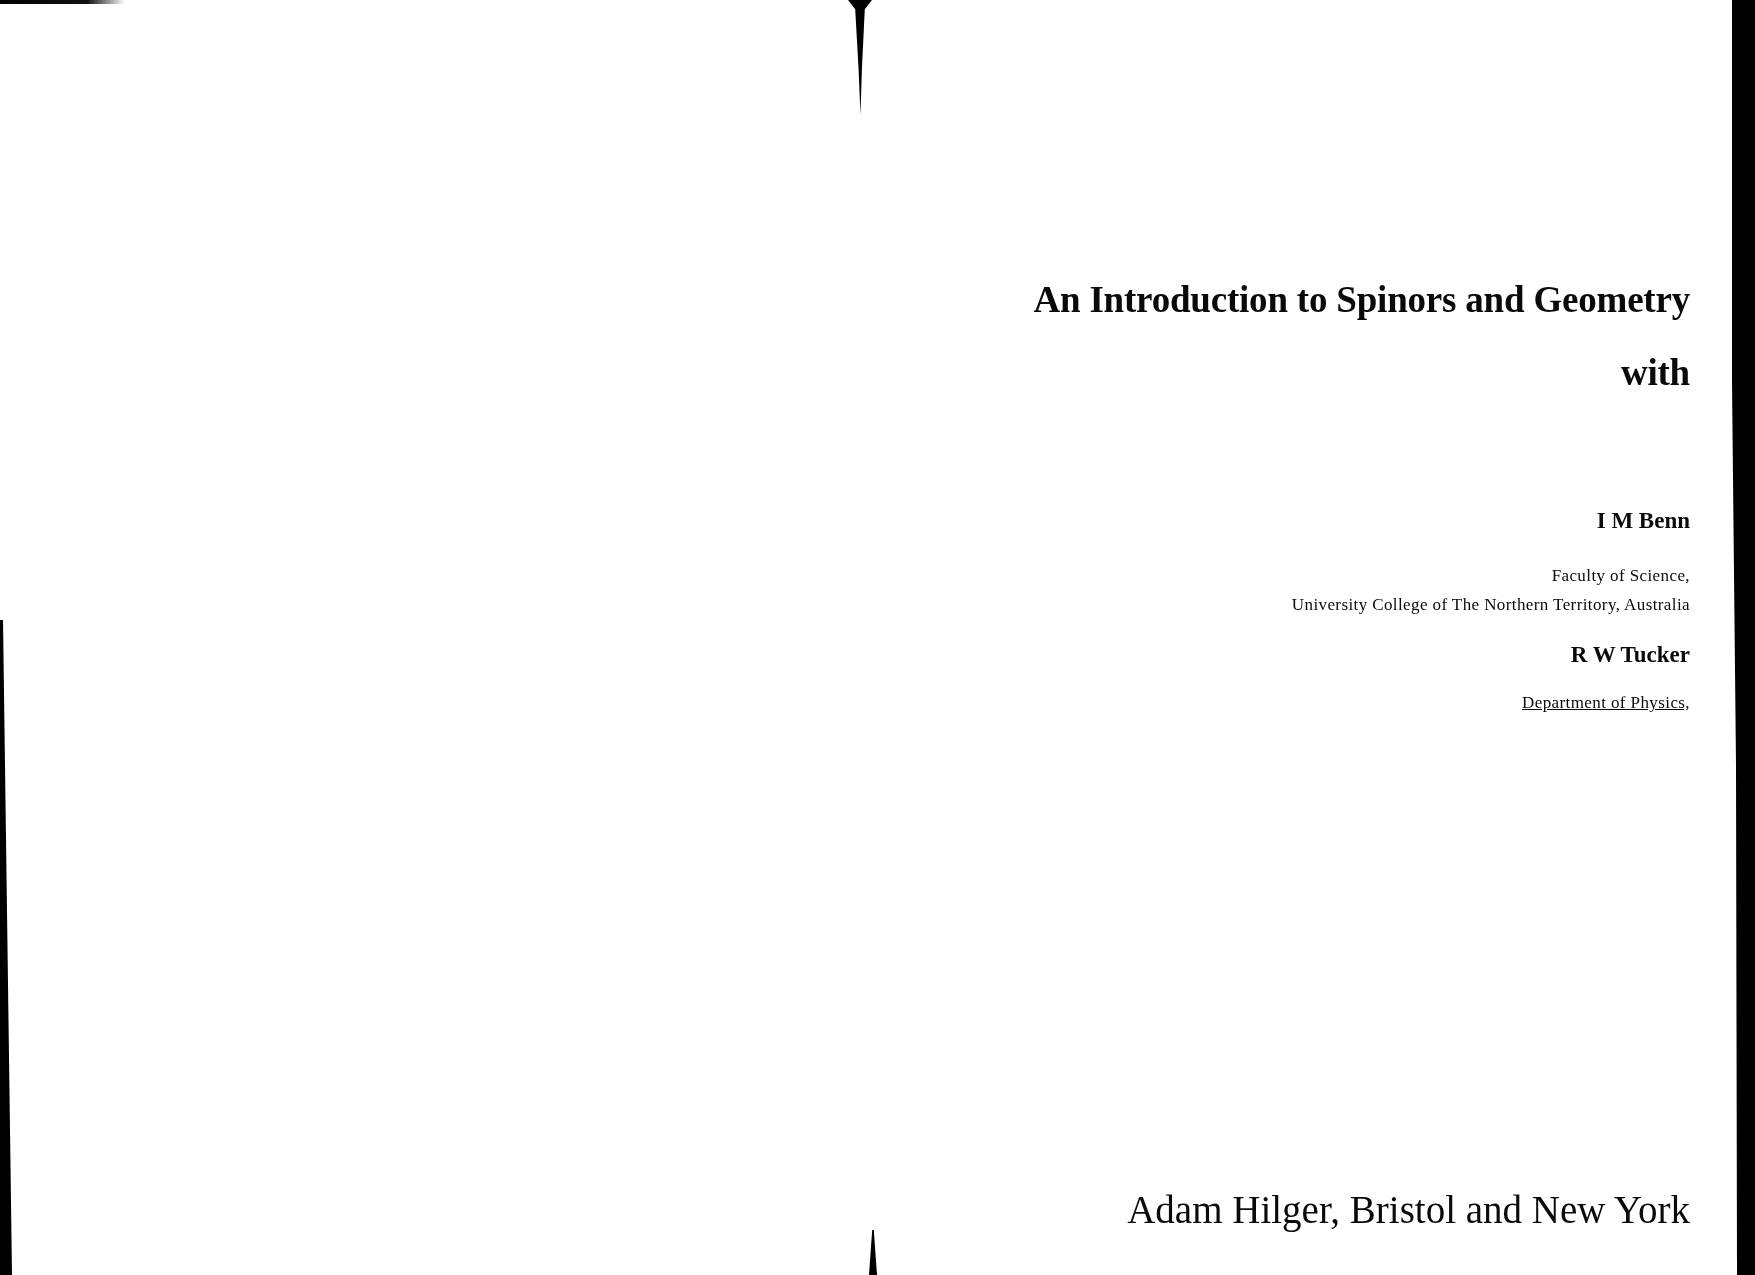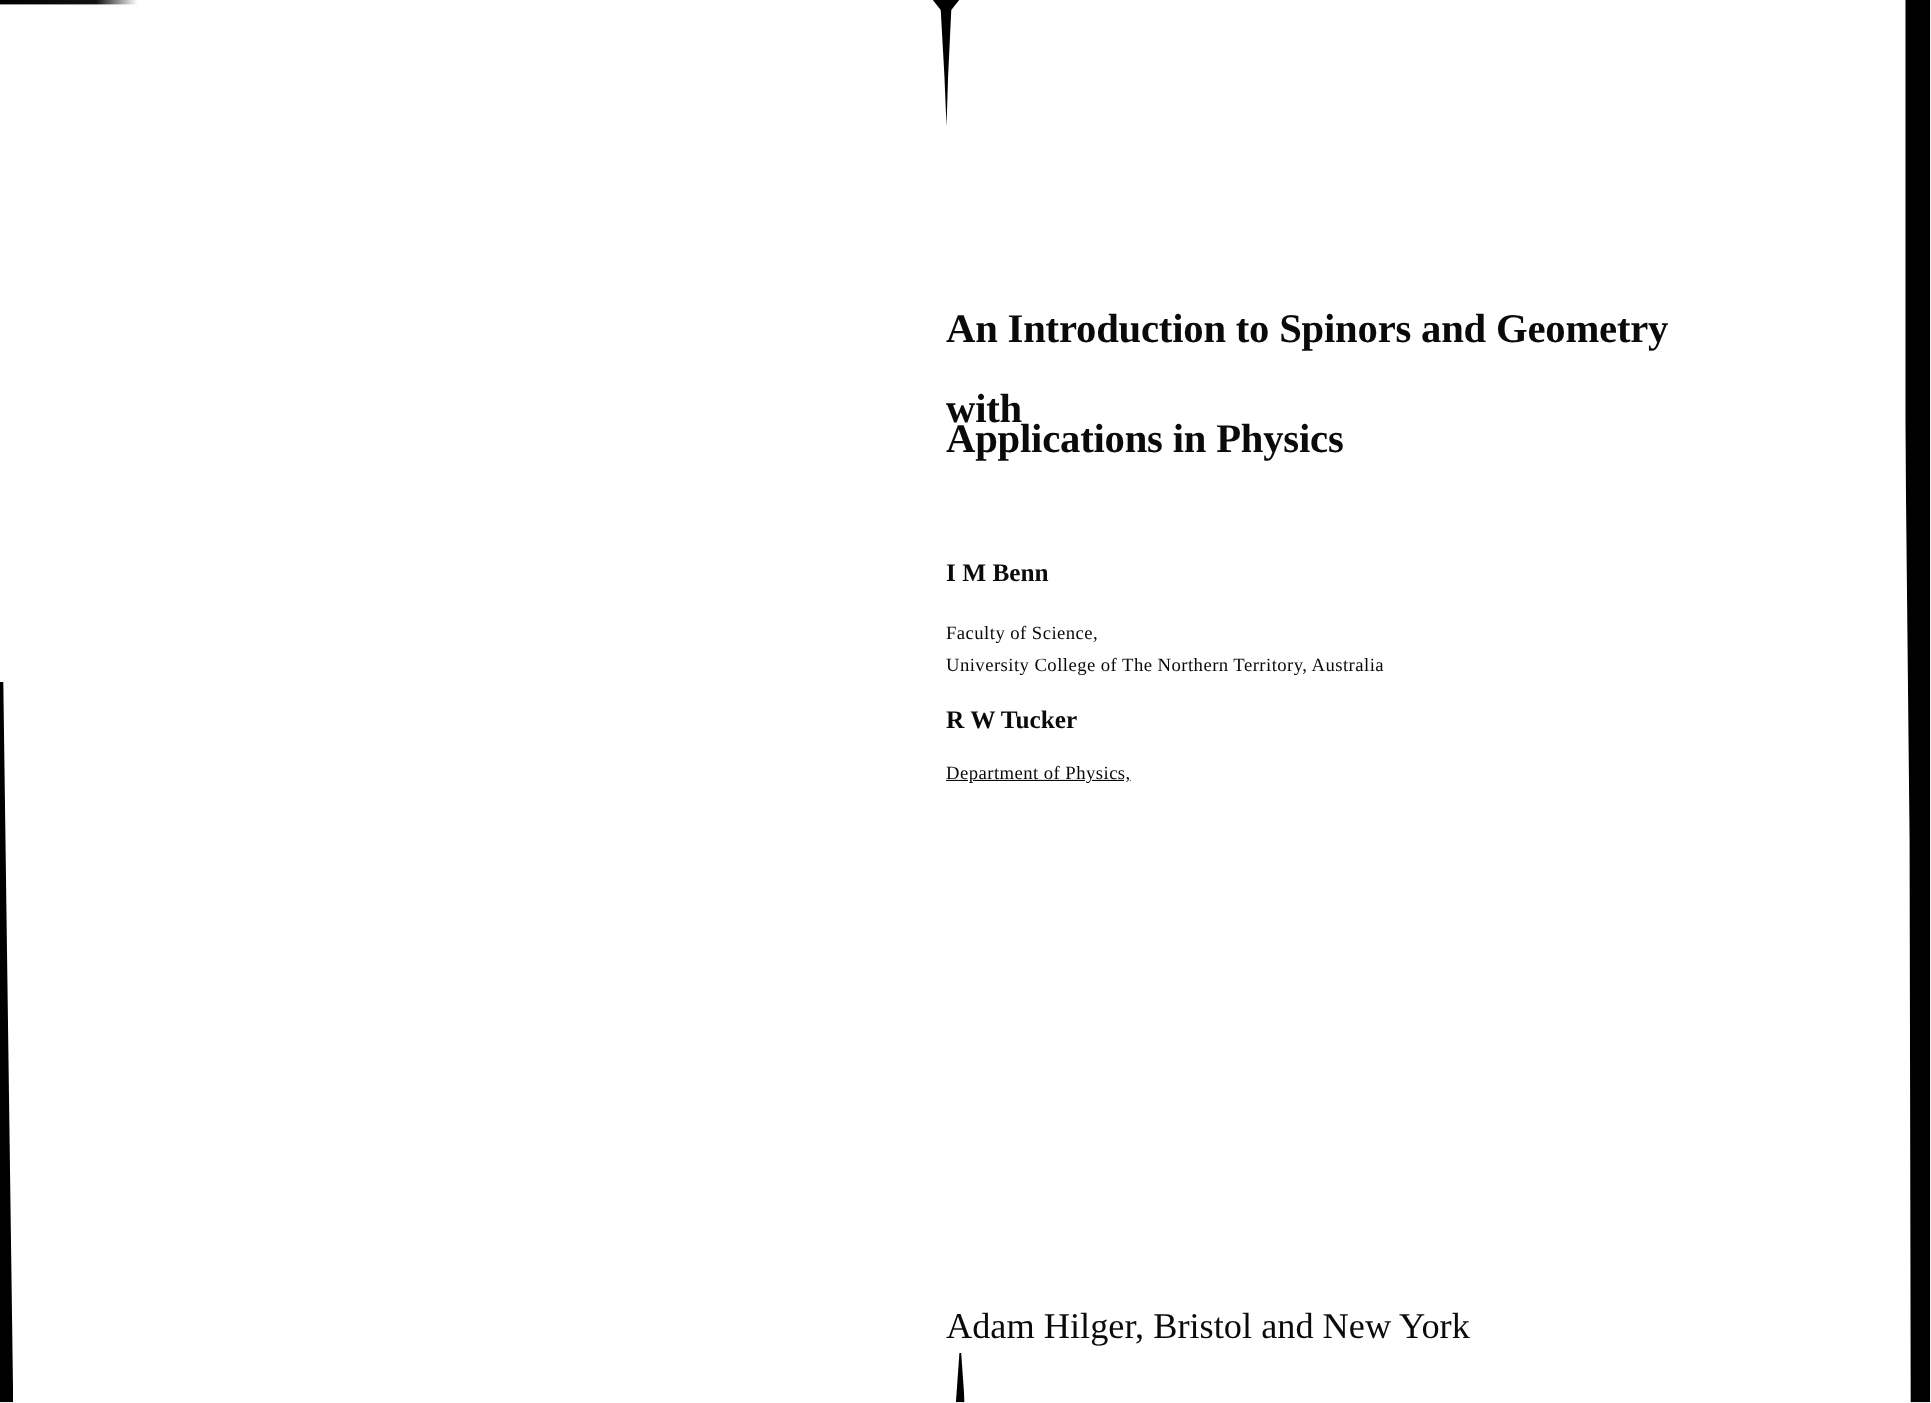--- a/index.html
+++ b/index.html
@@ -64,59 +64,58 @@
       left: 869px; top: 1230px;
       width: 8px; height: 45px;
       background: #000;
       clip-path: polygon(40% 0, 60% 0, 100% 100%, 0 100%);
     }
 
     .line {
       position: absolute;
       left: 860px;
       width: 830px;
-      text-align: left;
+      text-align: right;
       white-space: nowrap;
       line-height: 1;
     }
     .title {
       font-weight: bold;
       font-size: 37px;
       letter-spacing: -0.2px;
     }
     .author {
       font-weight: bold;
       font-size: 23px;
     }
     .affil {
       font-size: 17px;
       letter-spacing: 0.4px;
     }
     .publisher {
-      font-size: 33px;
+      font-size: 39px;
     }
   </style>
 </head>
 <body>
 
 <div class="spread">
 
   <div class="page-left"></div>
 
   <div class="top-left-edge"></div>
   <div class="left-border"></div>
   <div class="spine-top"></div>
   <div class="spine-bottom"></div>
   <div class="right-border"></div>
 
   <div class="page-right"></div>
 
   <div class="line title" style="top:281px;">An Introduction to Spinors and Geometry</div>
   <div class="line title" style="top:331px;margin-top:23px;">with</div>
-  <div class="line title" style="top:381px;">Applications in Physics</div>
 
   <div class="line author" style="top:509px;">I M Benn</div>
   <div class="line affil" style="top:567px;">Faculty of Science,</div>
   <div class="line affil" style="top:596px;">University College of The Northern Territory, Australia</div>
 
   <div class="line author" style="top:643px;">R W Tucker</div>
   <div class="line affil" style="top:694px;text-decoration:underline;">Department of Physics,</div>
 
   <div class="line publisher" style="top:1190px;">Adam Hilger, Bristol and New York</div>
 

